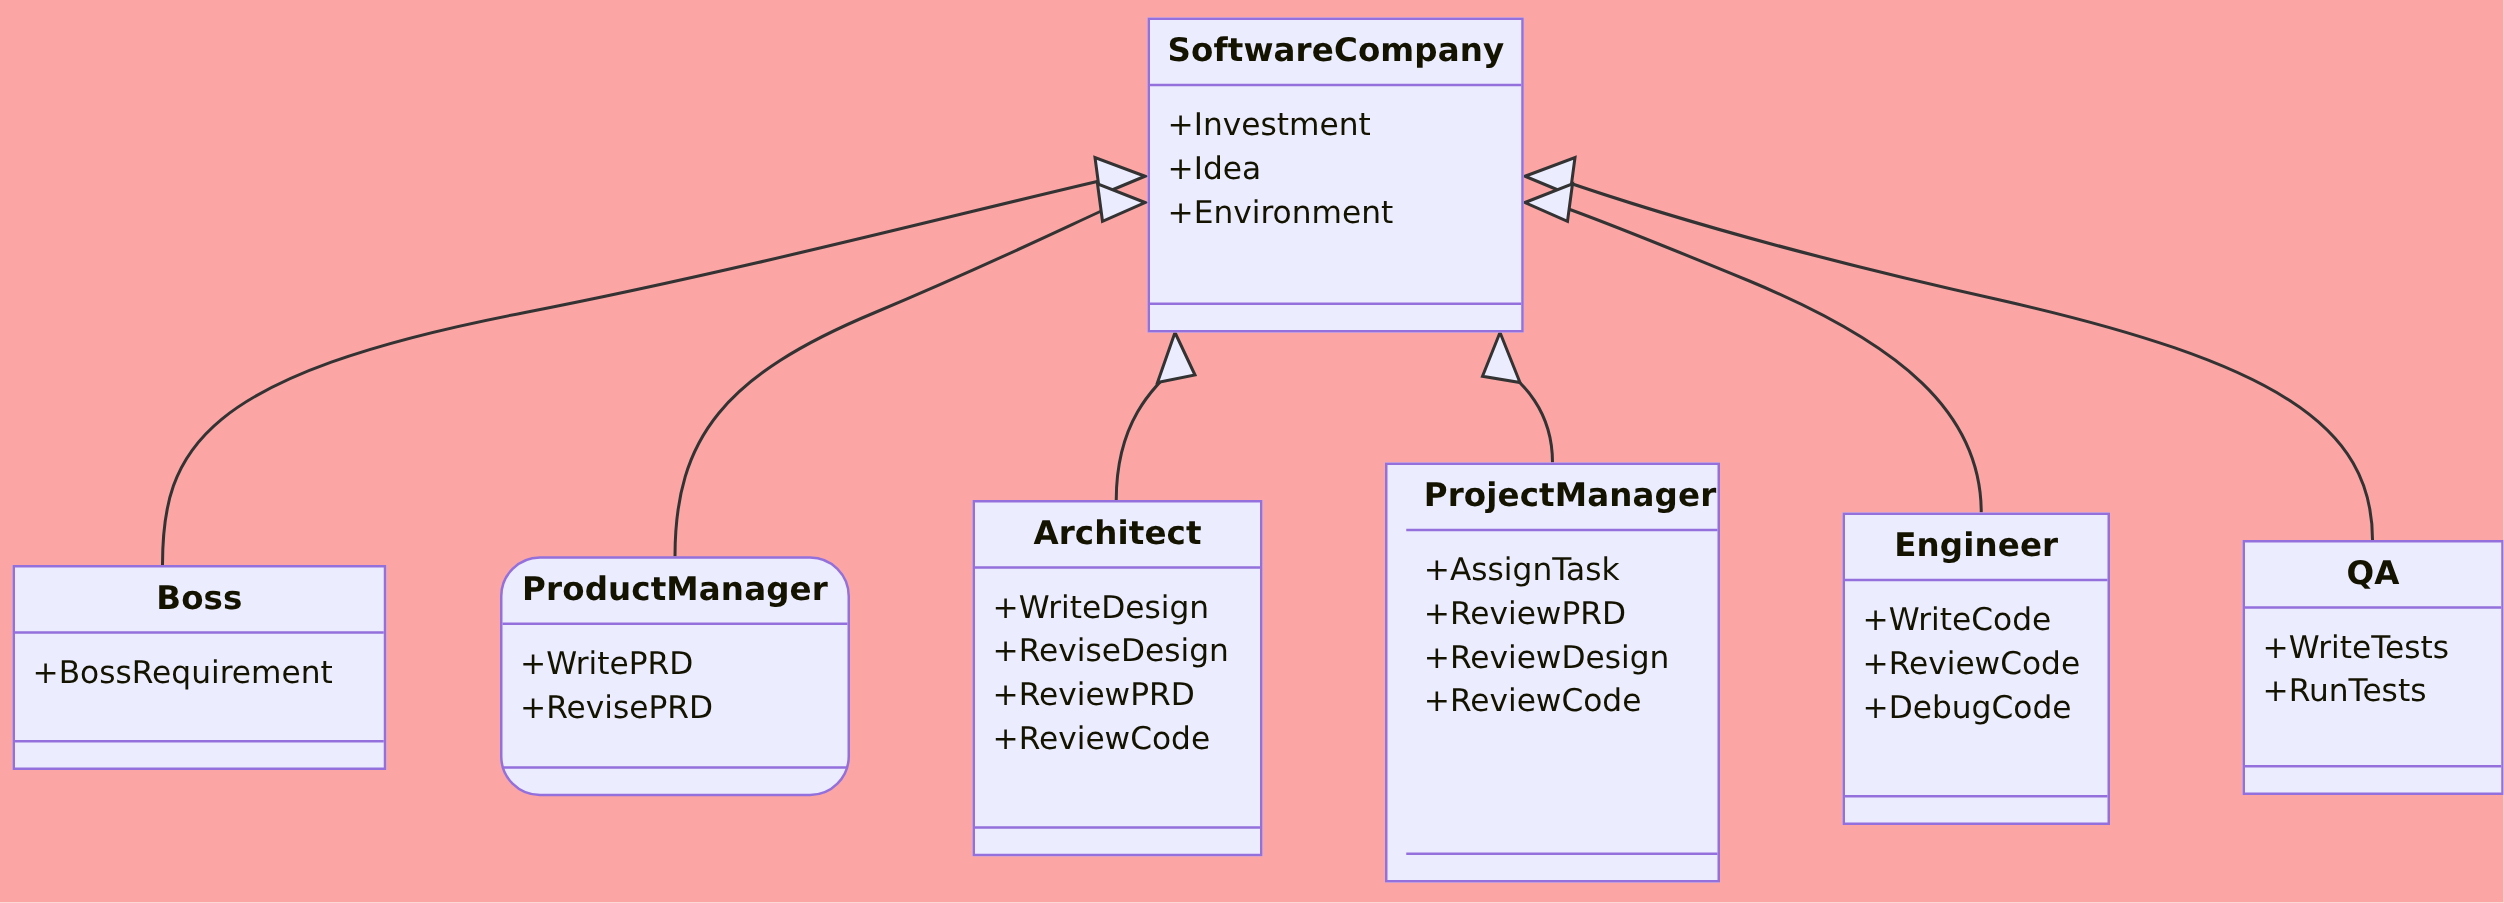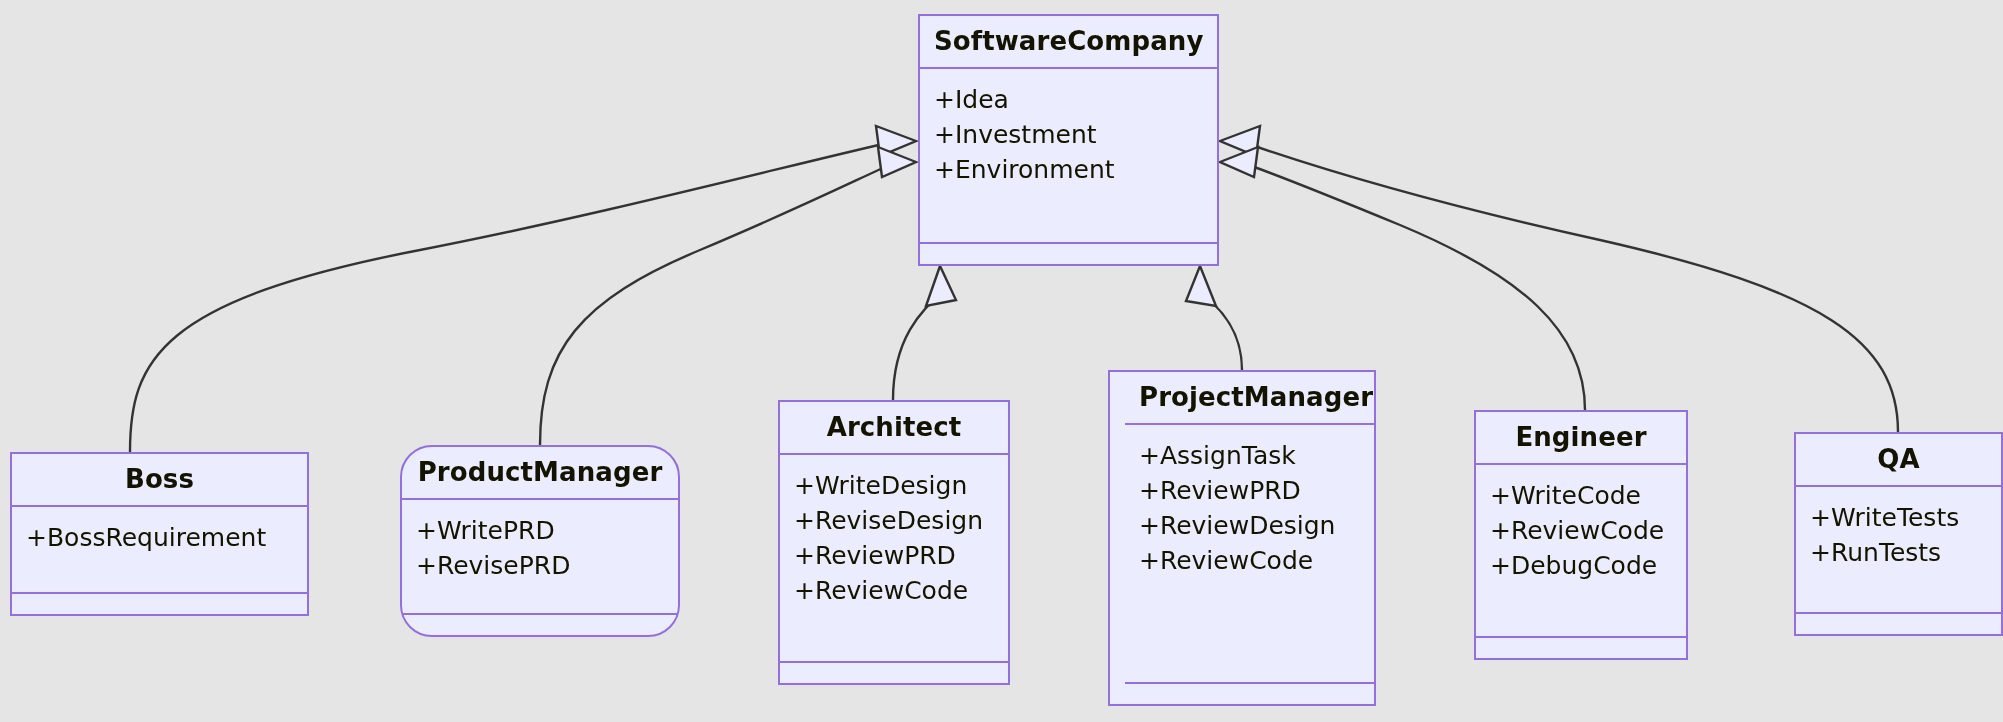--- a/index.html
+++ b/index.html
@@ -8,21 +8,21 @@
     padding: 0;
     background: #ffffff;
   }
   body {
     font-family: "DejaVu Sans", "Liberation Sans", sans-serif;
   }
   #diagram {
     position: relative;
     width: 2003px;
     height: 722px;
-    background: #e5e5e5;
+    background: #fca5a5;
     overflow: hidden;
   }
   #edge-layer {
     position: absolute;
     left: 0;
     top: 0;
     width: 2003px;
     height: 722px;
     pointer-events: none;
   }
@@ -90,22 +90,22 @@
       <polygon points="1200,266 1186,301 1216,306"></polygon>
 
       <polygon points="1220,141 1260,126 1256,156"></polygon>
       <polygon points="1220,162 1258,147 1254,177"></polygon>
     </g>
   </svg>
 
   <div class="uml-class" style="left:918px; top:14px; width:301px; height:252px;">
     <div class="class-title">SoftwareCompany</div>
     <div class="class-members">
+      <div class="member">+Investment</div>
       <div class="member">+Idea</div>
-      <div class="member">+Investment</div>
       <div class="member">+Environment</div>
     </div>
     <div class="class-methods"></div>
   </div>
 
   <div class="uml-class" style="left:10px; top:452px; width:299px; height:164px;">
     <div class="class-title">Boss</div>
     <div class="class-members">
       <div class="member">+BossRequirement</div>
     </div>

